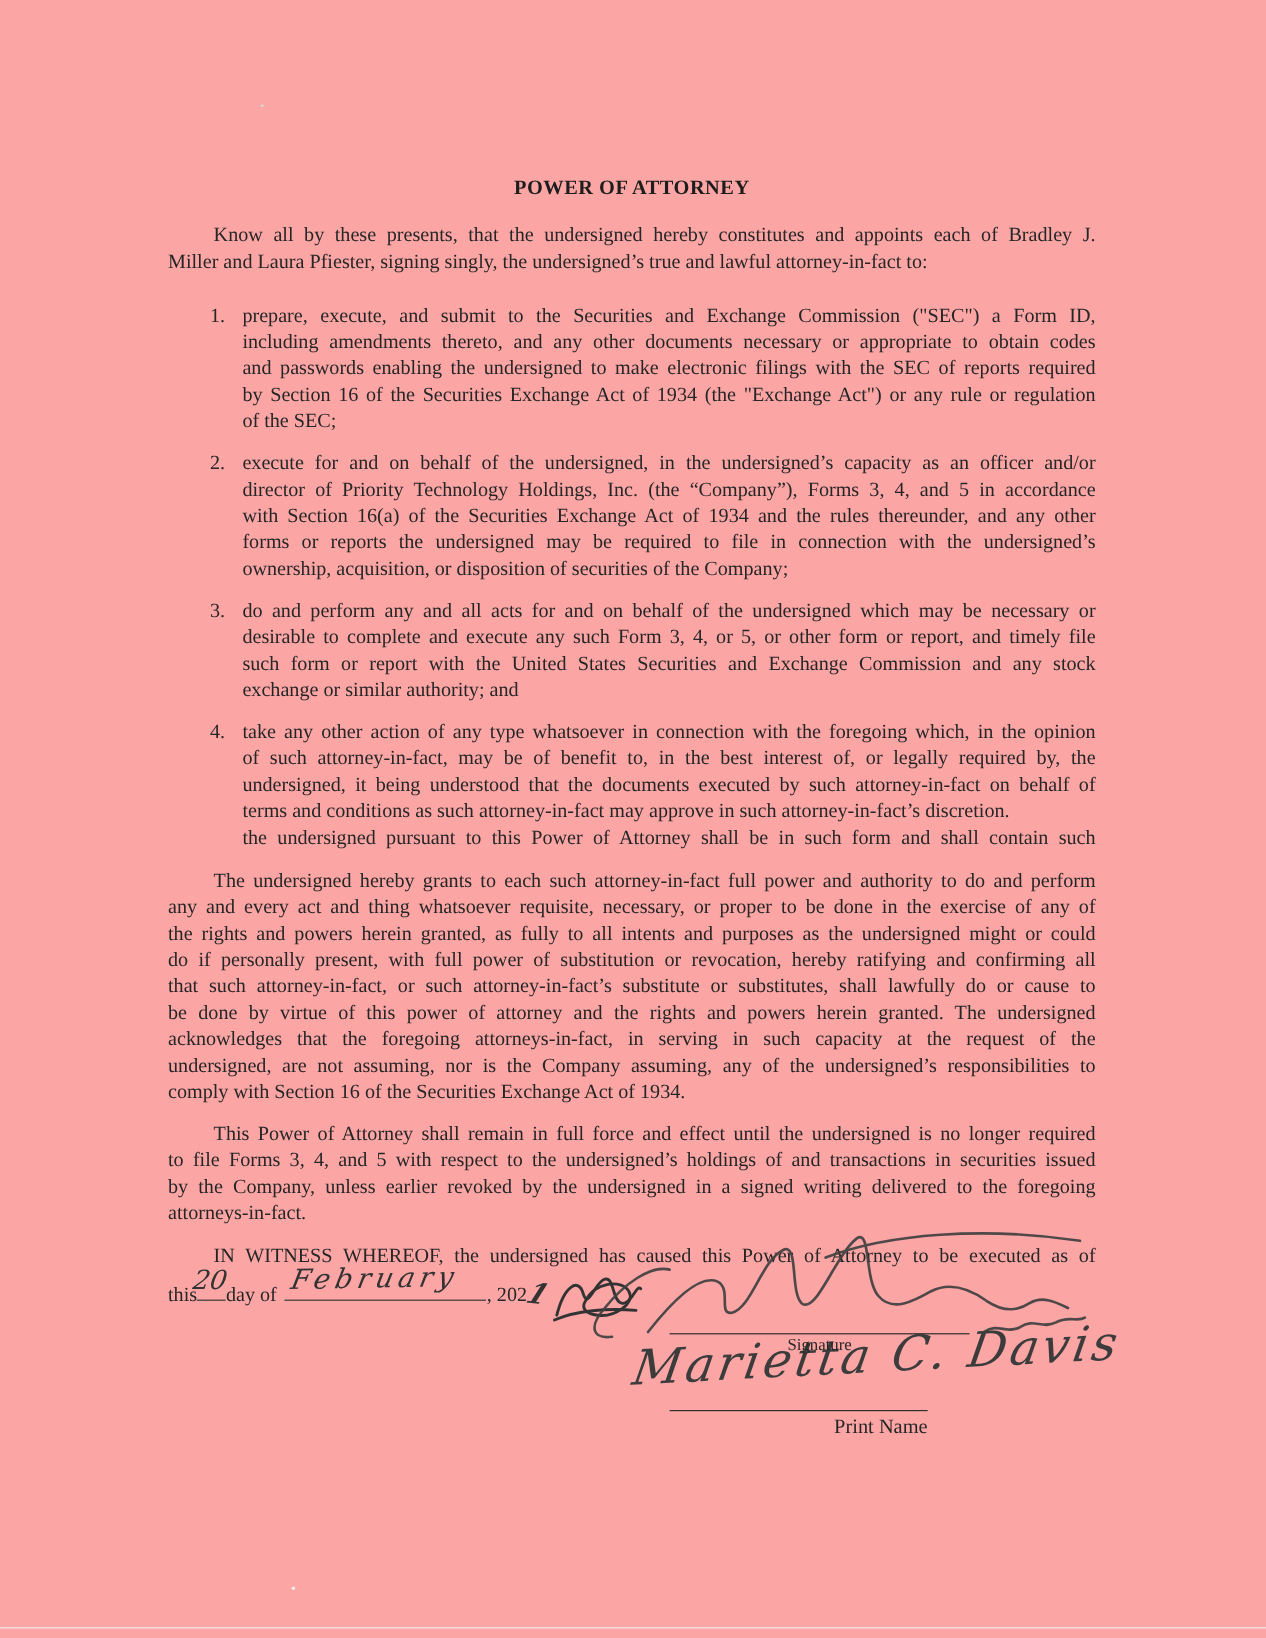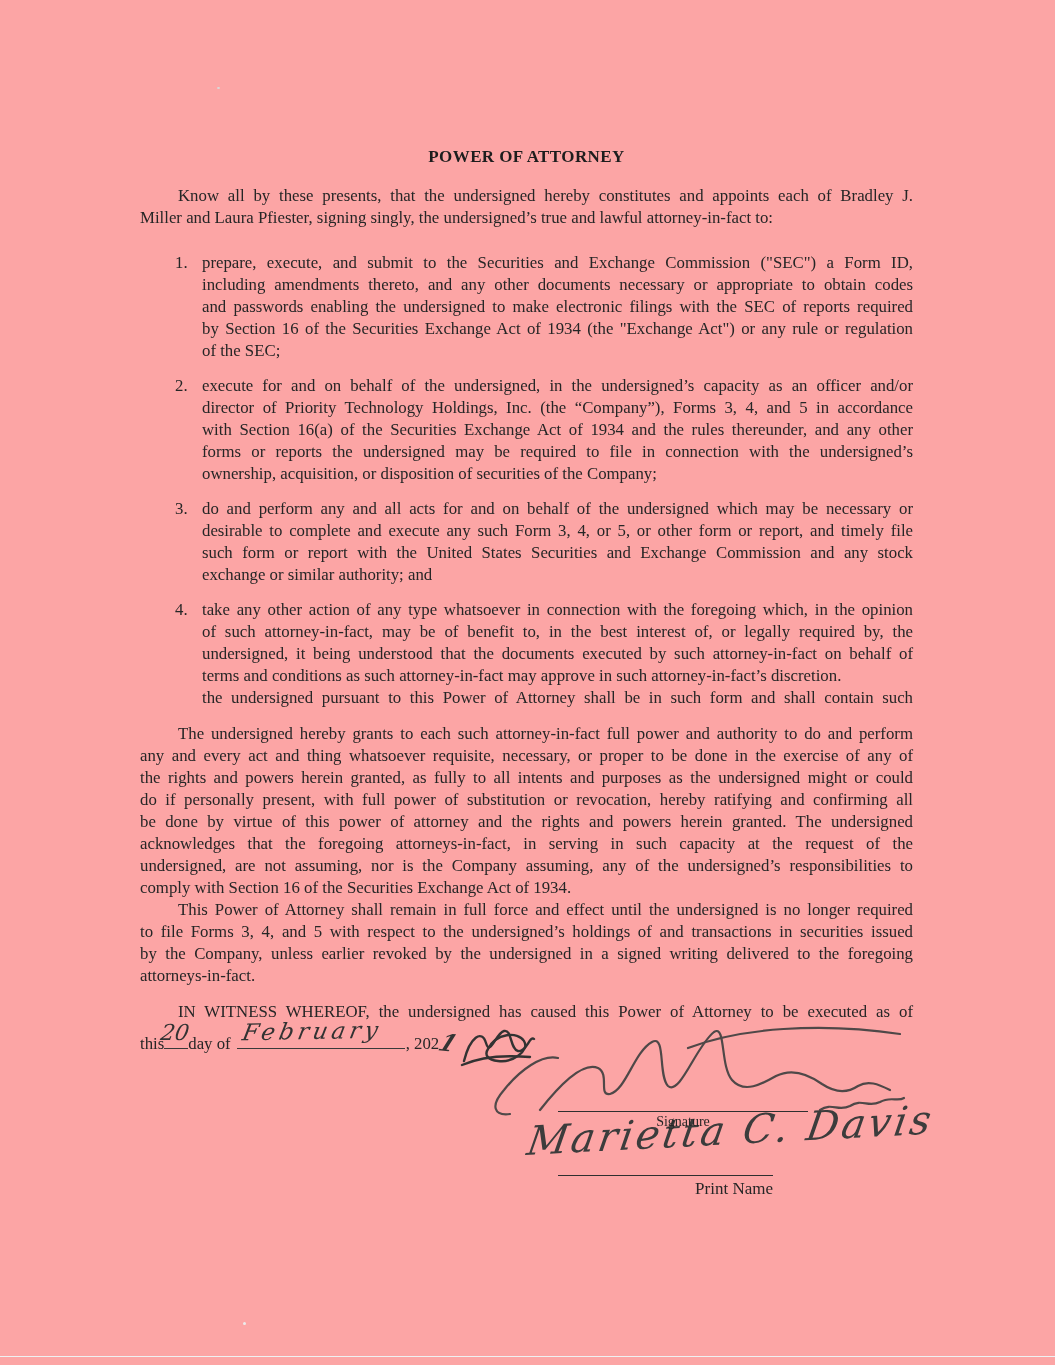--- a/index.html
+++ b/index.html
@@ -18,21 +18,21 @@
   }
   .para{font-size:16.8px;line-height:22px;margin:0;}
   .jline{text-align:justify;text-align-last:justify;}
   .jline.last{text-align-last:left;}
   .findent .jline:first-child{text-indent:38px;}
   .intro{margin-bottom:23px;}
   .poa-list{margin:0 0 14px 0;}
   .li{position:relative;padding-left:62px;font-size:16.8px;line-height:22px;margin-bottom:13px;}
   .li:last-child{margin-bottom:0;}
   .li .num{position:absolute;left:35px;top:0;}
-  .grant{}
+  .grant{margin-bottom:13px;}
   .duration{margin-bottom:14px;}
   .wline1{font-size:16.8px;line-height:22px;text-align:justify;text-align-last:justify;text-indent:38px;}
   .wline2{font-size:16.8px;line-height:22px;position:relative;white-space:nowrap;}
   .blank{display:inline-block;border-bottom:1.4px solid #3a3a3a;height:17px;vertical-align:baseline;position:relative;}
   .blank.day{width:24px;}
   .blank.month{width:168px;margin:0 1px 0 6px;}
   .hw{font-family:"DejaVu Serif",serif;font-style:italic;color:#333333;}
   .hw-day{position:absolute;left:-3px;top:-9px;font-size:22px;transform:skewX(-10deg);}
   .hw-month{position:absolute;left:6px;top:-11px;font-size:23px;letter-spacing:4px;transform:skewX(-12deg) rotate(-1deg);white-space:nowrap;}
   .hw-year{display:inline-block;font-size:23px;font-weight:bold;transform:skewX(-18deg) rotate(6deg);margin-left:1px;vertical-align:-2px;}
@@ -108,20 +108,21 @@
             <div class="jline">the undersigned pursuant to this Power of Attorney shall be in such form and shall contain such</div>
           </div>
       </div>
     </div>
 
     <div class="para grant findent">
         <div class="jline">The undersigned hereby grants to each such attorney-in-fact full power and authority to do and perform</div>
         <div class="jline">any and every act and thing whatsoever requisite, necessary, or proper to be done in the exercise of any of</div>
         <div class="jline">the rights and powers herein granted, as fully to all intents and purposes as the undersigned might or could</div>
         <div class="jline">do if personally present, with full power of substitution or revocation, hereby ratifying and confirming all</div>
+        <div class="jline">that such attorney-in-fact, or such attorney-in-fact’s substitute or substitutes, shall lawfully do or cause to</div>
         <div class="jline">be done by virtue of this power of attorney and the rights and powers herein granted. The undersigned</div>
         <div class="jline">acknowledges that the foregoing attorneys-in-fact, in serving in such capacity at the request of the</div>
         <div class="jline">undersigned, are not assuming, nor is the Company assuming, any of the undersigned’s responsibilities to</div>
         <div class="jline last">comply with Section 16 of the Securities Exchange Act of 1934.</div>
       </div>
 
     <div class="para duration findent">
         <div class="jline">This Power of Attorney shall remain in full force and effect until the undersigned is no longer required</div>
         <div class="jline">to file Forms 3, 4, and 5 with respect to the undersigned’s holdings of and transactions in securities issued</div>
         <div class="jline">by the Company, unless earlier revoked by the undersigned in a signed writing delivered to the foregoing</div>

